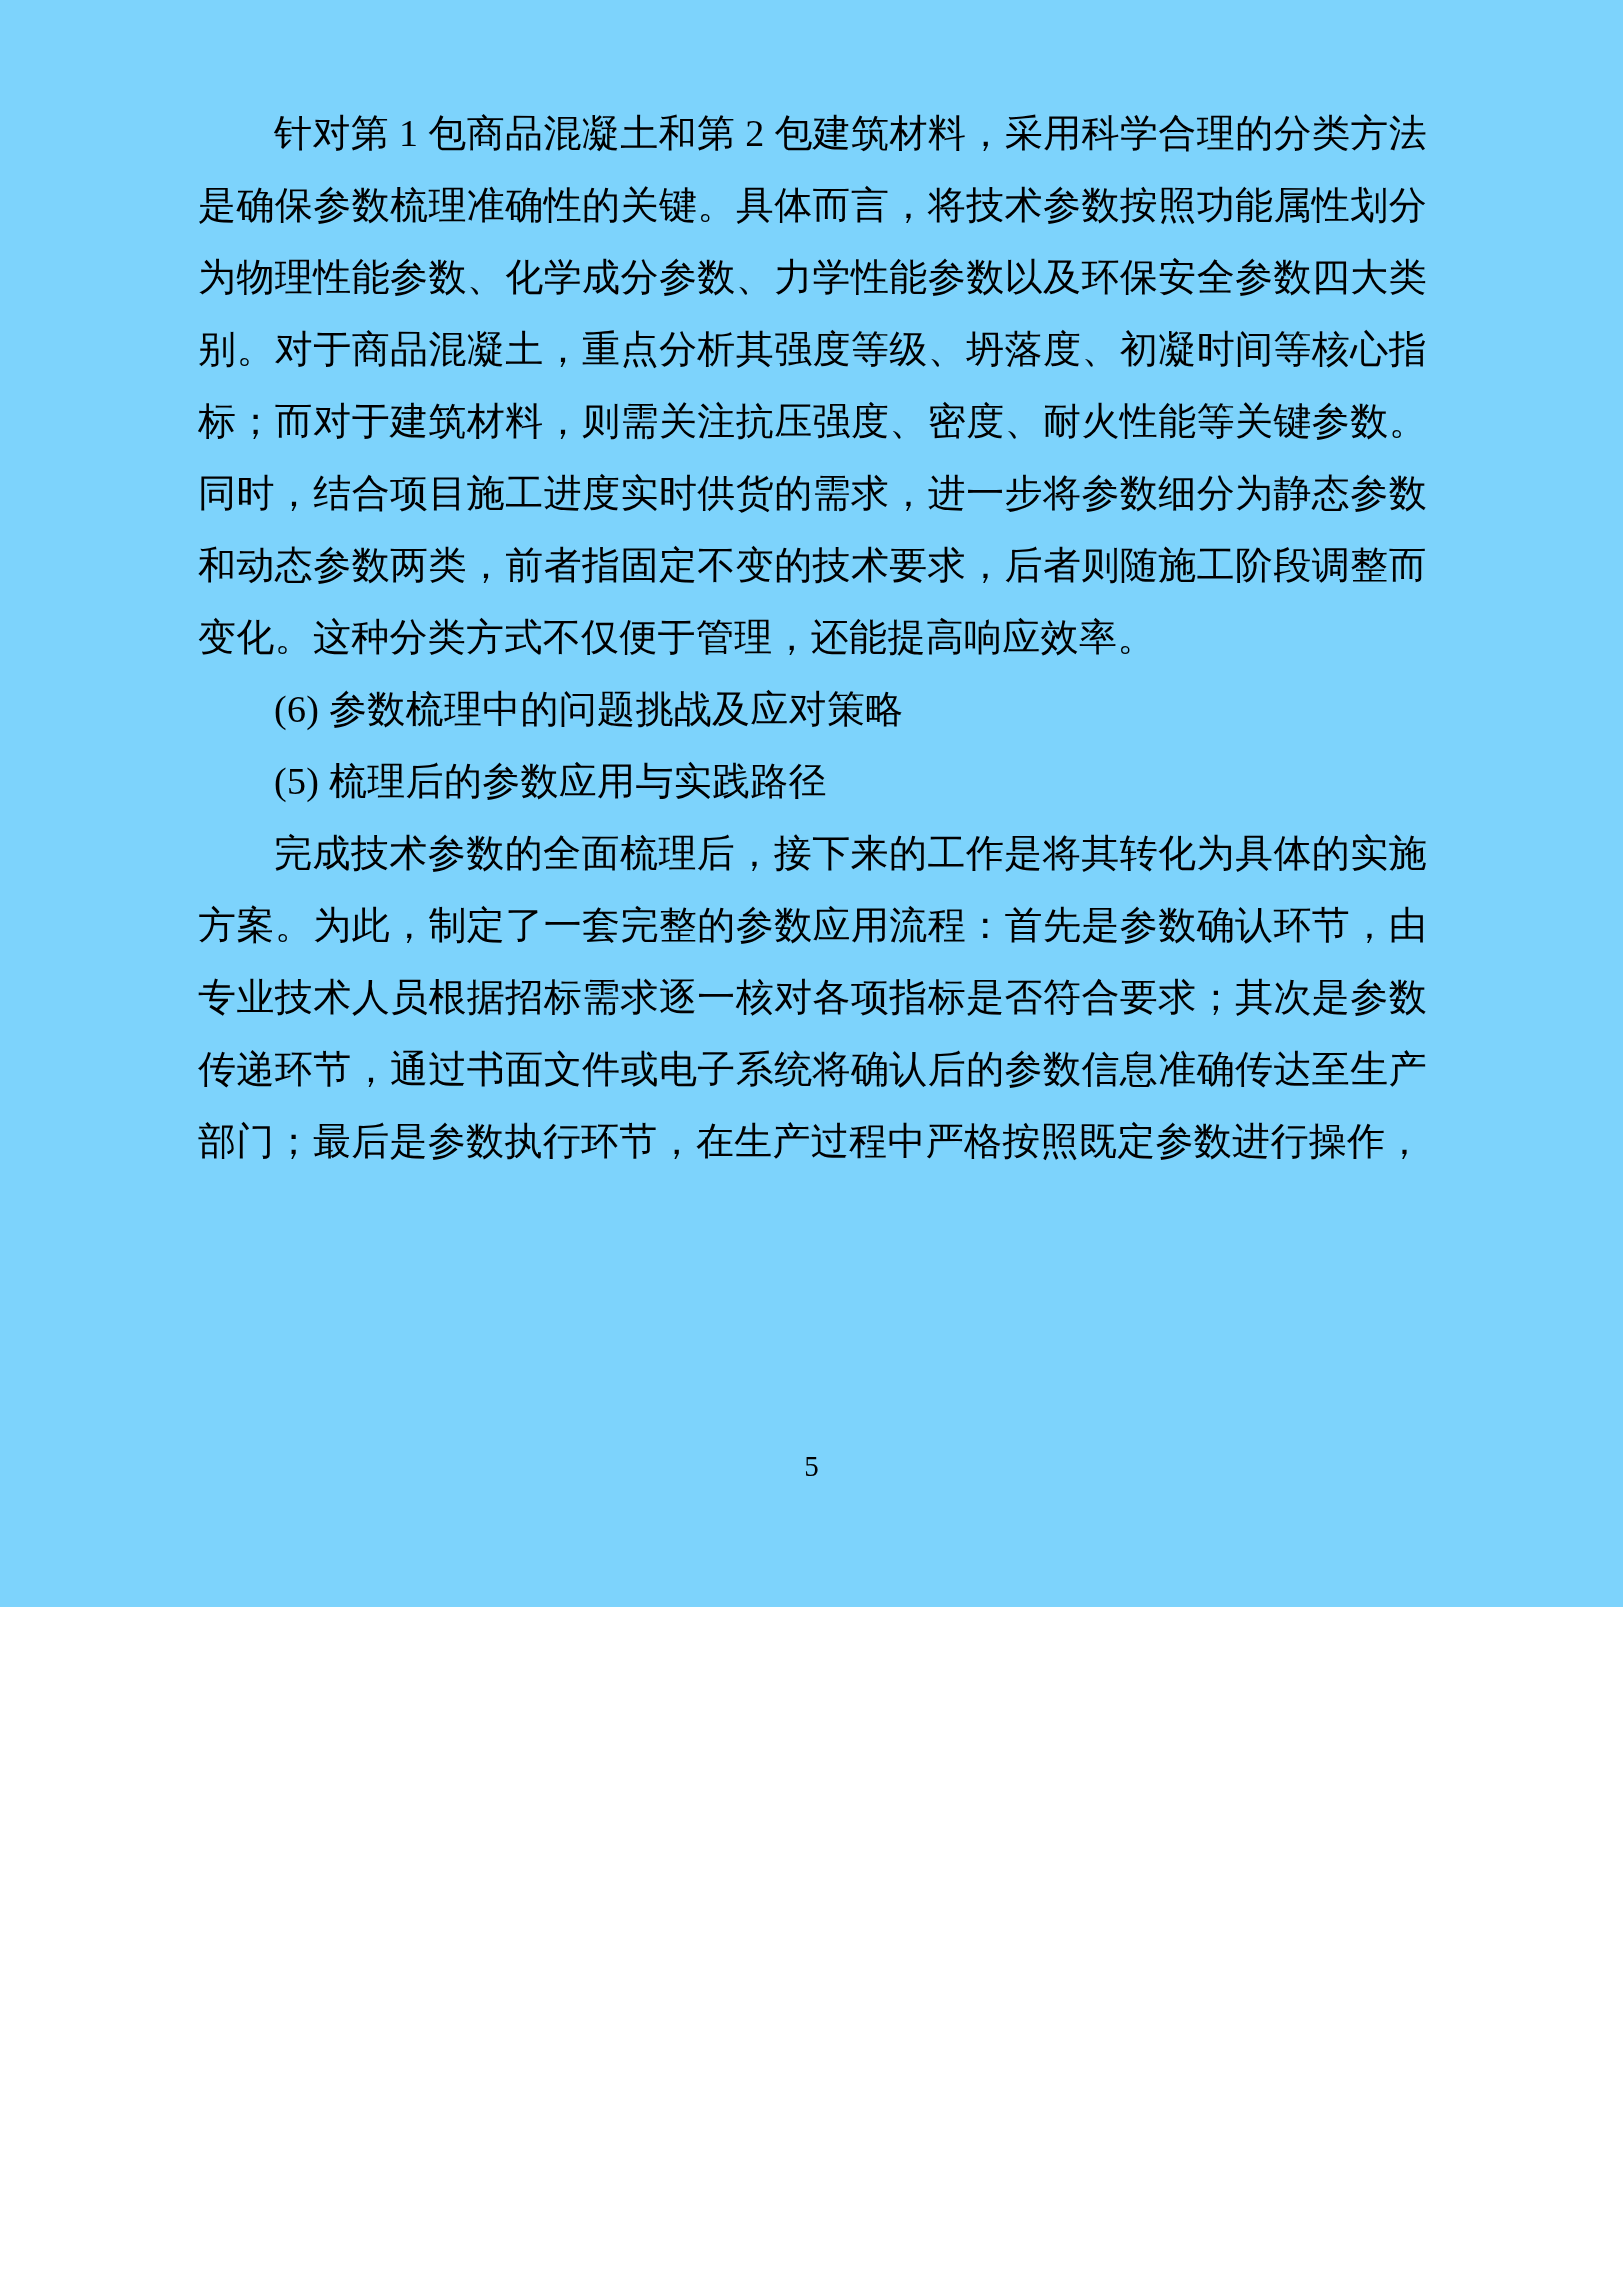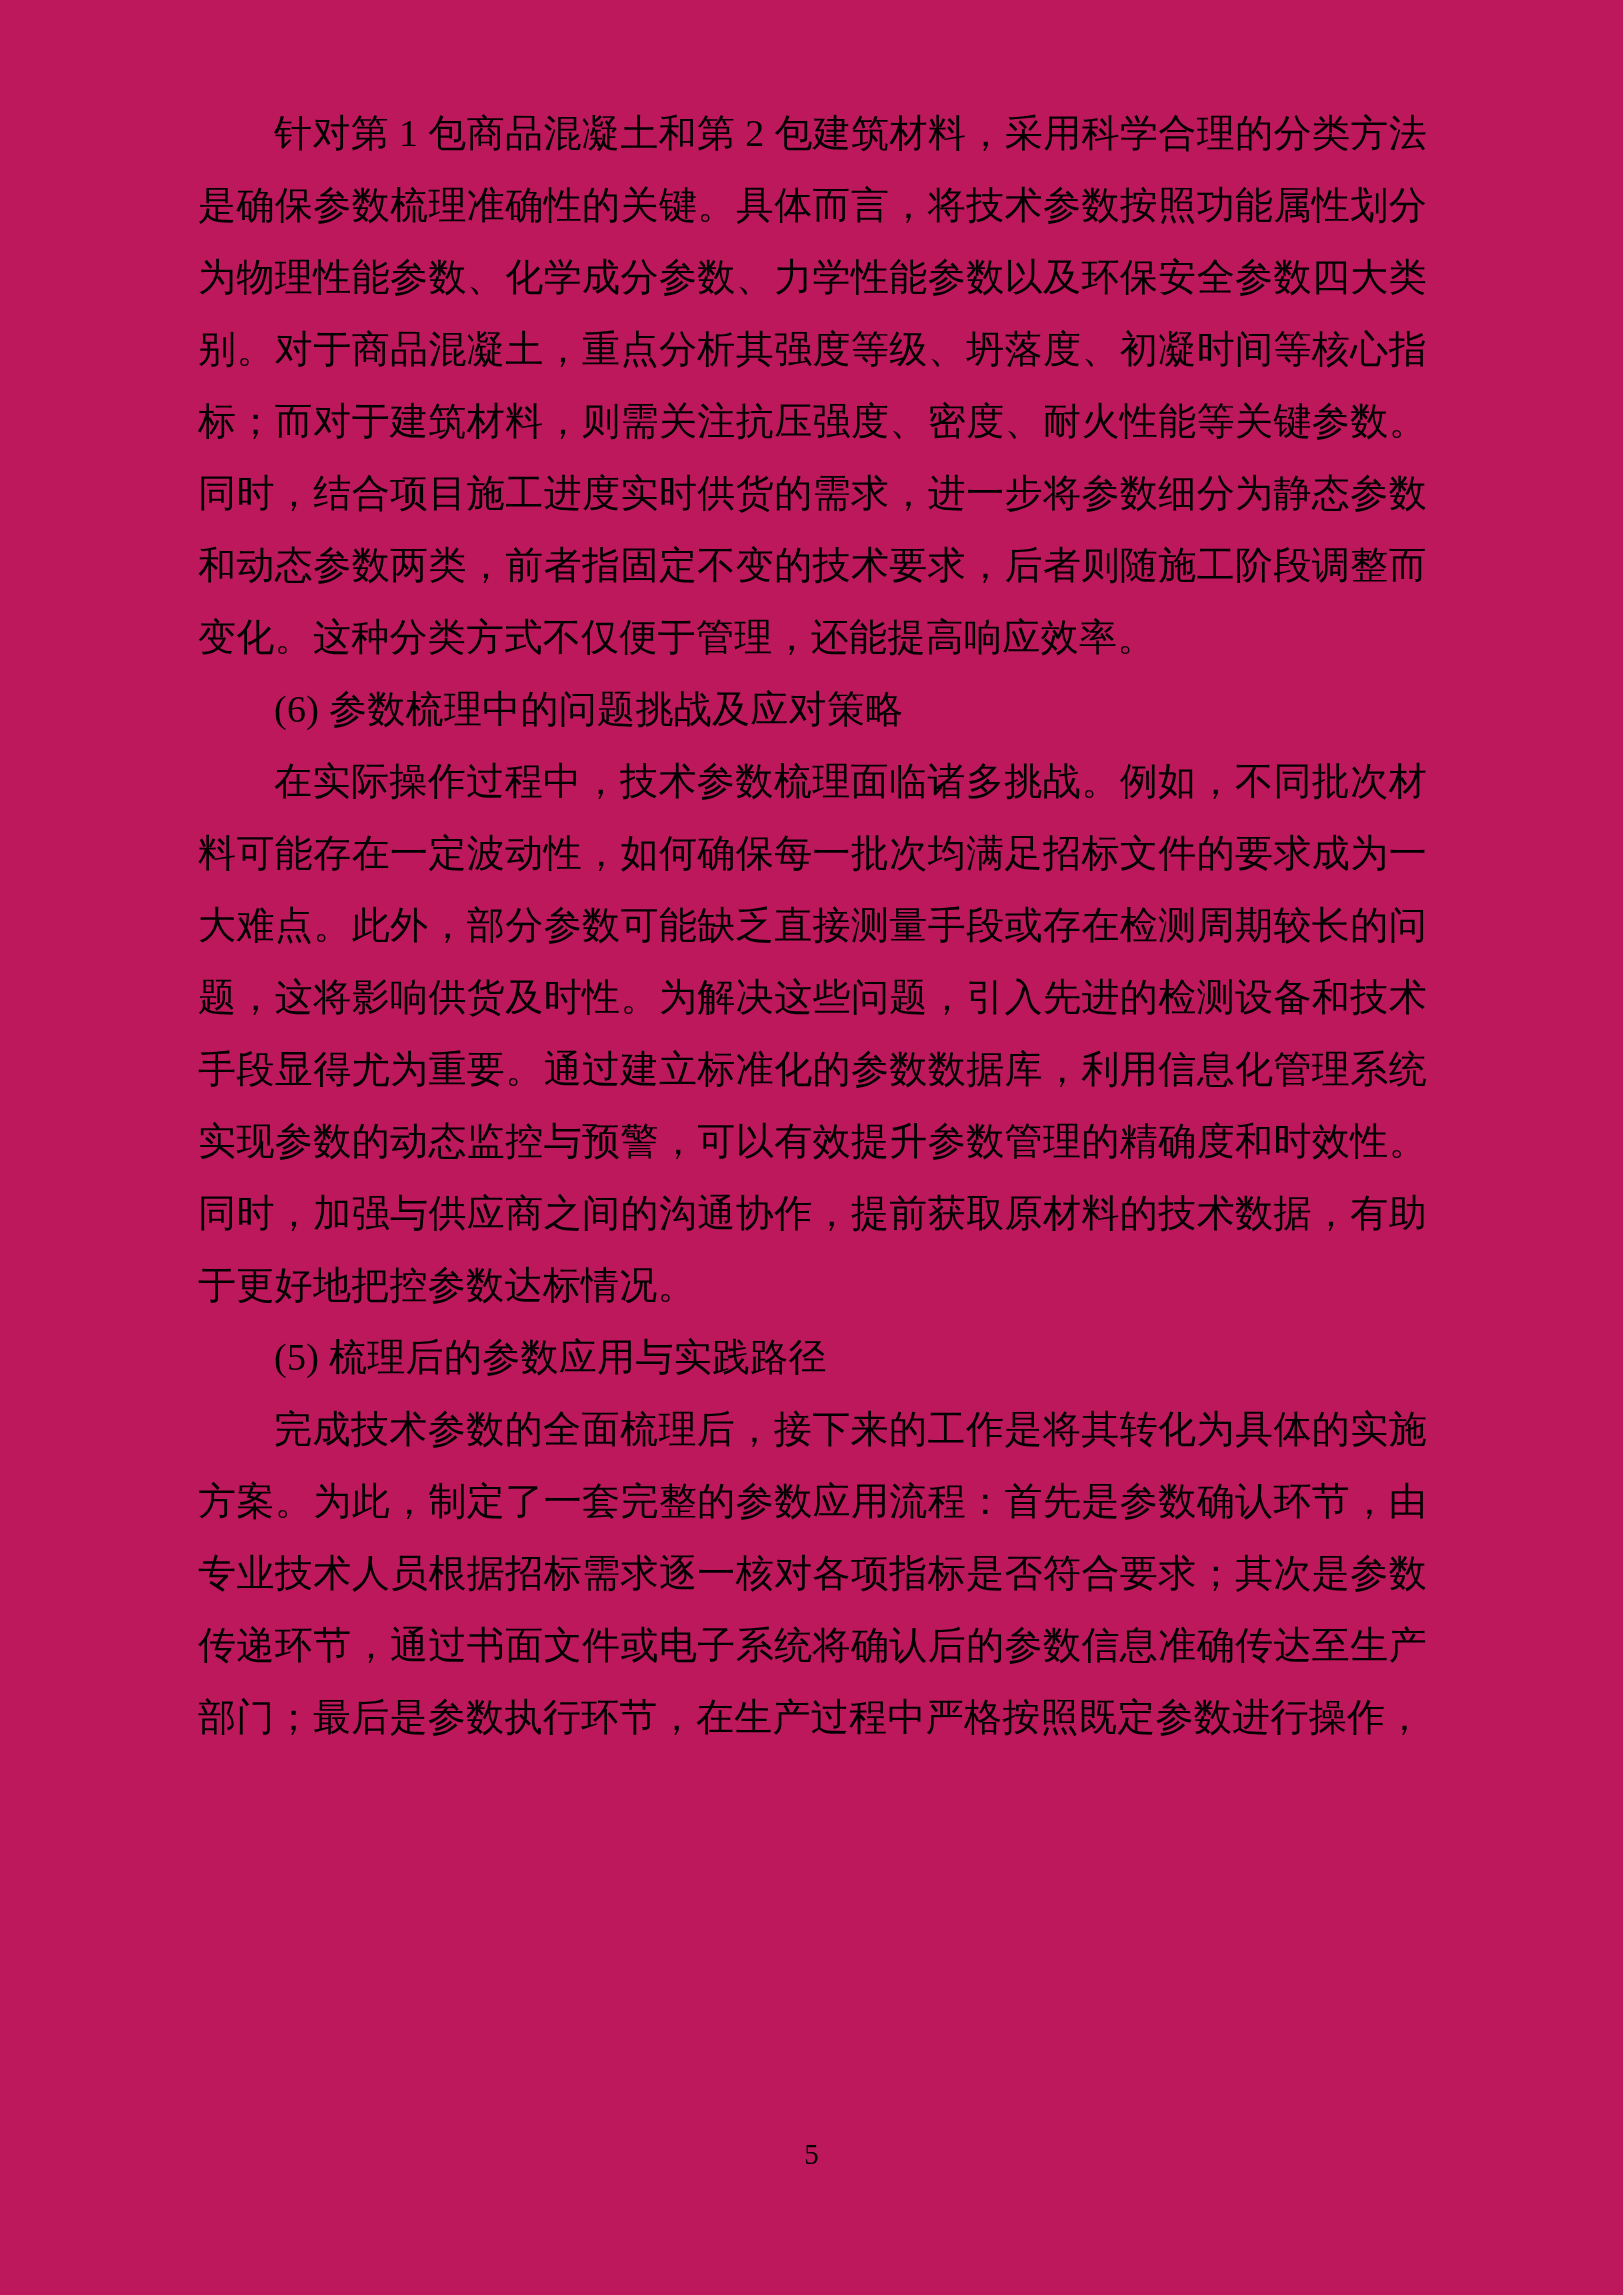--- a/index.html
+++ b/index.html
@@ -3,22 +3,22 @@
 <meta charset="utf-8">
 <style>
   html, body {
     margin: 0;
     padding: 0;
     background: #ffffff;
   }
   .page {
     position: relative;
     width: 1623px;
-    height: 2295px;
-    background: #be185d;
+    height: 1607px;
+    background: #7dd3fc;
     box-sizing: border-box;
     padding: 97px 196px 0 198px;
     font-family: "Liberation Serif", "DejaVu Serif", serif;
     color: #000000;
     overflow: hidden;
   }
   .doc-body p {
     margin: 0;
     font-size: 38px;
     line-height: 72px;
@@ -39,19 +39,18 @@
     color: #000000;
   }
 </style>
 </head>
 <body>
 
 <div class="page">
   <div class="doc-body">
     <p>针对第 1 包商品混凝土和第 2 包建筑材料，采用科学合理的分类方法是确保参数梳理准确性的关键。具体而言，将技术参数按照功能属性划分为物理性能参数、化学成分参数、力学性能参数以及环保安全参数四大类别。对于商品混凝土，重点分析其强度等级、坍落度、初凝时间等核心指标；而对于建筑材料，则需关注抗压强度、密度、耐火性能等关键参数。同时，结合项目施工进度实时供货的需求，进一步将参数细分为静态参数和动态参数两类，前者指固定不变的技术要求，后者则随施工阶段调整而变化。这种分类方式不仅便于管理，还能提高响应效率。</p>
     <p>(6) 参数梳理中的问题挑战及应对策略</p>
-    <p>在实际操作过程中，技术参数梳理面临诸多挑战。例如，不同批次材料可能存在一定波动性，如何确保每一批次均满足招标文件的要求成为一大难点。此外，部分参数可能缺乏直接测量手段或存在检测周期较长的问题，这将影响供货及时性。为解决这些问题，引入先进的检测设备和技术手段显得尤为重要。通过建立标准化的参数数据库，利用信息化管理系统实现参数的动态监控与预警，可以有效提升参数管理的精确度和时效性。同时，加强与供应商之间的沟通协作，提前获取原材料的技术数据，有助于更好地把控参数达标情况。</p>
     <p>(5) 梳理后的参数应用与实践路径</p>
     <p>完成技术参数的全面梳理后，接下来的工作是将其转化为具体的实施方案。为此，制定了一套完整的参数应用流程：首先是参数确认环节，由专业技术人员根据招标需求逐一核对各项指标是否符合要求；其次是参数传递环节，通过书面文件或电子系统将确认后的参数信息准确传达至生产部门；最后是参数执行环节，在生产过程中严格按照既定参数进行操作，</p>
   </div>
   <div class="page-number">5</div>
 </div>
 
 
 </body></html>

